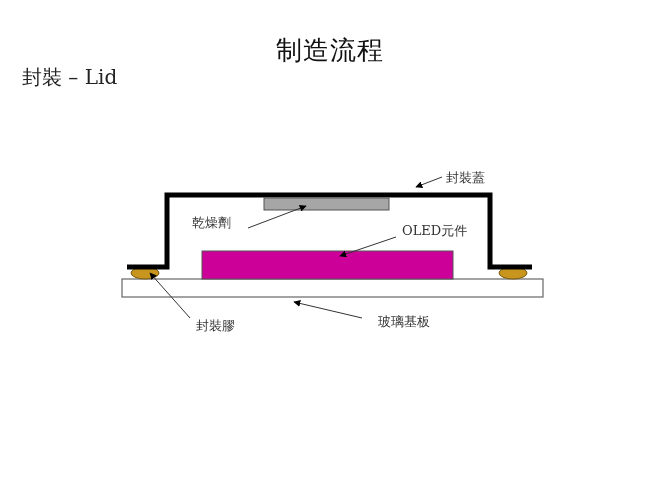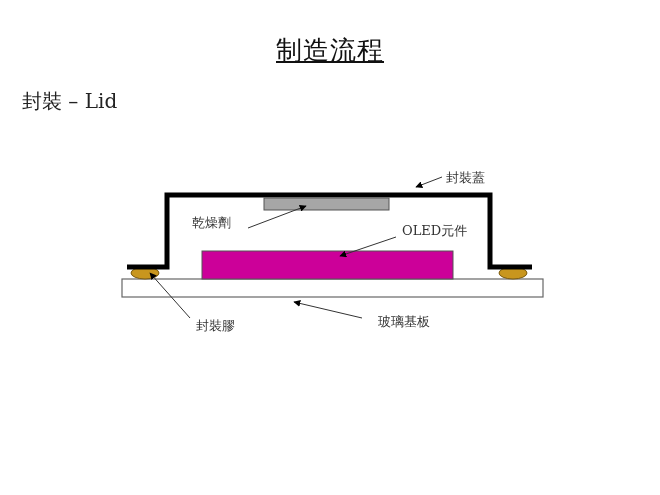--- a/index.html
+++ b/index.html
@@ -1,18 +1,18 @@
 <!DOCTYPE html>
 <html><head>
 <meta charset="utf-8">
 <style>
   html, body { margin: 0; padding: 0; background: #ffffff; }
   body { width: 660px; height: 495px; position: relative; overflow: hidden; font-family: "DejaVu Serif", "Liberation Serif", serif; }
-  .title { position: absolute; left: 0; width: 660px; top: 33px; text-align: center; font-family: "DejaVu Sans", sans-serif; font-size: 26px; color: #111; letter-spacing: 1px; text-decoration: underline; }
-  .subtitle { position: absolute; left: 22px; top: 88px; font-size: 20px; color: #222; font-family: "DejaVu Serif", "Liberation Serif", serif; }
+  .title { position: absolute; left: 0; width: 660px; top: 33px; text-align: center; font-family: "DejaVu Sans", sans-serif; font-size: 26px; color: #111; letter-spacing: 1px; }
+  .subtitle { position: absolute; left: 22px; top: 64px; font-size: 20px; color: #222; font-family: "DejaVu Serif", "Liberation Serif", serif; }
   svg { position: absolute; left: 0; top: 0; }
   .lbl { font-family: "DejaVu Serif", "Liberation Serif", serif; font-size: 13px; fill: #333; }
 </style>
 </head>
 <body>
 
 <div class="title">制造流程</div>
 <div class="subtitle">封裝 – Lid</div>
 
 <svg width="660" height="495" viewBox="0 0 660 495">

